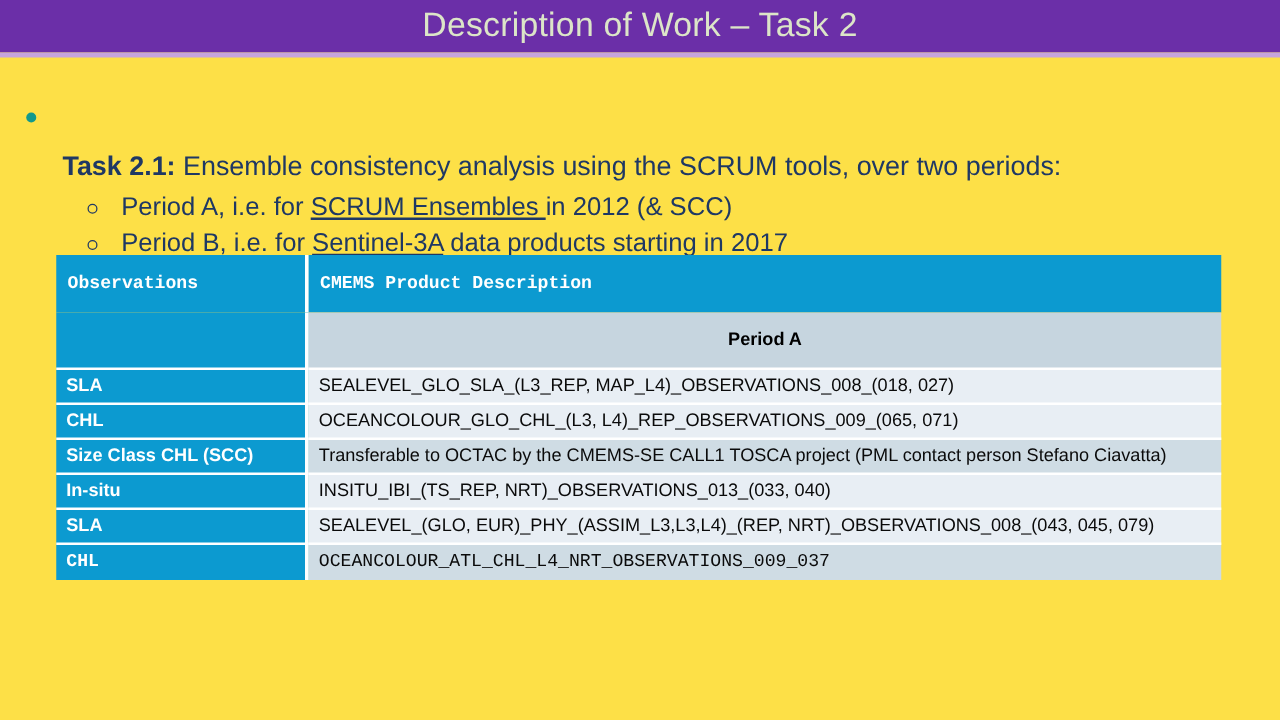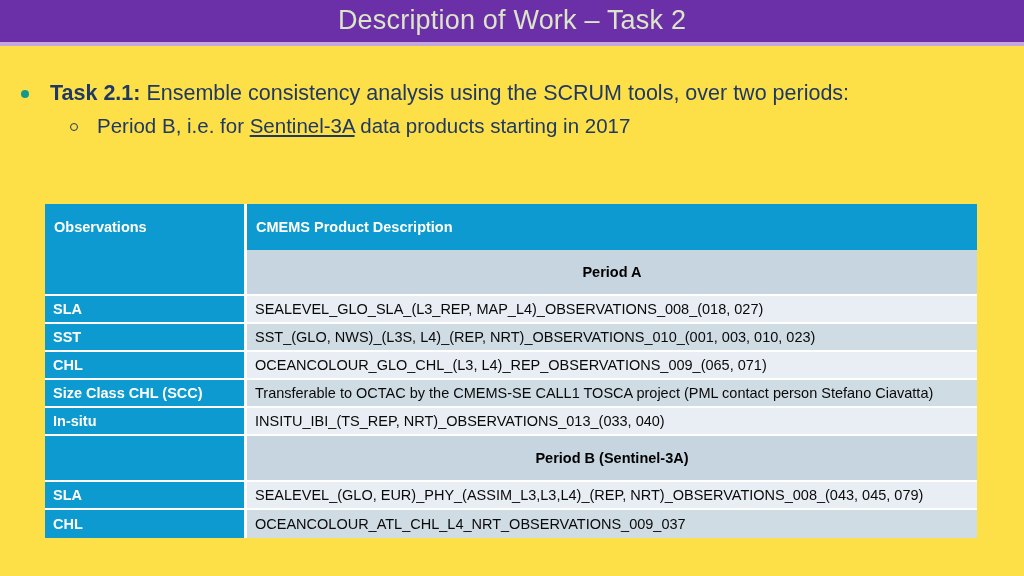--- a/index.html
+++ b/index.html
@@ -68,20 +68,21 @@
     height: 8px;
     border-radius: 50%;
     background: #12998C;
   }
   .bullet-l1-text {
     padding-left: 28px;
     color: #1F3864;
     font-size: 21.5px;
     line-height: 1.28;
     white-space: nowrap;
+    margin-top: 40px;
   }
   .bullet-l1-text .strong { font-weight: bold; }
 
   .bullet-l2 {
     position: relative;
     display: flex;
     align-items: baseline;
     padding-left: 70px;
     margin-bottom: 3px;
   }
@@ -112,21 +113,21 @@
     width: 932px;
     border-collapse: separate;
     border-spacing: 0;
     table-layout: fixed;
   }
   .tbl td {
     vertical-align: middle;
     padding: 0 8px;
     border-bottom: 2px solid #ffffff;
   }
-  .tbl tr:last-child td { border-bottom: none; }
+  .tbl tr:last-child td { border-bottom: none; font-family: Liberation Mono, monospace; }
 
   .col-obs { width: 202px; }
 
   
   .hdr td {
     background: #0C9AD0;
     color: #ffffff;
     font-weight: bold;
     font-size: 14.5px;
     height: 46px;
@@ -177,20 +178,26 @@
 
   <div class="bullets">
 
     <div class="bullet-l1">
       <span class="bullet-dot"></span>
       <div class="bullet-l1-text">
         <span class="strong">Task 2.1:</span><span> Ensemble consistency analysis using the SCRUM tools, over two periods:</span>
       </div>
     </div>
 
+    <div class="bullet-l2">
+      <span class="bullet-circle"></span>
+      <div class="bullet-l2-text">
+        <span>Period A, i.e. for </span><u>SCRUM Ensembles </u><span>in 2012 (&amp; SCC)</span>
+      </div>
+    </div>
 
     <div class="bullet-l2">
       <span class="bullet-circle"></span>
       <div class="bullet-l2-text">
         <span>Period B, i.e. for </span><u>Sentinel-3A</u><span> data products starting in 2017</span>
       </div>
     </div>
 
   </div>
 
@@ -207,40 +214,32 @@
     </thead>
     <tbody id="tbody">
         <tr class="sec">
           <td class="c-obs"></td>
           <td class="c-prod">Period A</td>
         </tr>
         <tr class="row-a">
           <td class="c-obs">SLA</td>
           <td class="c-prod">SEALEVEL_GLO_SLA_(L3_REP, MAP_L4)_OBSERVATIONS_008_(018, 027)</td>
         </tr>
-        <tr class="row-b">
-          <td class="c-obs">SST</td>
-          <td class="c-prod">SST_(GLO, NWS)_(L3S, L4)_(REP, NRT)_OBSERVATIONS_010_(001, 003, 010, 023)</td>
-        </tr>
         <tr class="row-a">
           <td class="c-obs">CHL</td>
           <td class="c-prod">OCEANCOLOUR_GLO_CHL_(L3, L4)_REP_OBSERVATIONS_009_(065, 071)</td>
         </tr>
         <tr class="row-b">
           <td class="c-obs">Size Class CHL (SCC)</td>
           <td class="c-prod">Transferable to OCTAC by the CMEMS-SE CALL1 TOSCA project (PML contact person Stefano Ciavatta)</td>
         </tr>
         <tr class="row-a">
           <td class="c-obs">In-situ</td>
           <td class="c-prod">INSITU_IBI_(TS_REP, NRT)_OBSERVATIONS_013_(033, 040)</td>
         </tr>
-        <tr class="sec">
-          <td class="c-obs"></td>
-          <td class="c-prod">Period B (Sentinel-3A)</td>
-        </tr>
         <tr class="row-a">
           <td class="c-obs">SLA</td>
           <td class="c-prod">SEALEVEL_(GLO, EUR)_PHY_(ASSIM_L3,L3,L4)_(REP, NRT)_OBSERVATIONS_008_(043, 045, 079)</td>
         </tr>
         <tr class="row-b">
           <td class="c-obs">CHL</td>
           <td class="c-prod">OCEANCOLOUR_ATL_CHL_L4_NRT_OBSERVATIONS_009_037</td>
         </tr>
       </tbody>
   </table>

